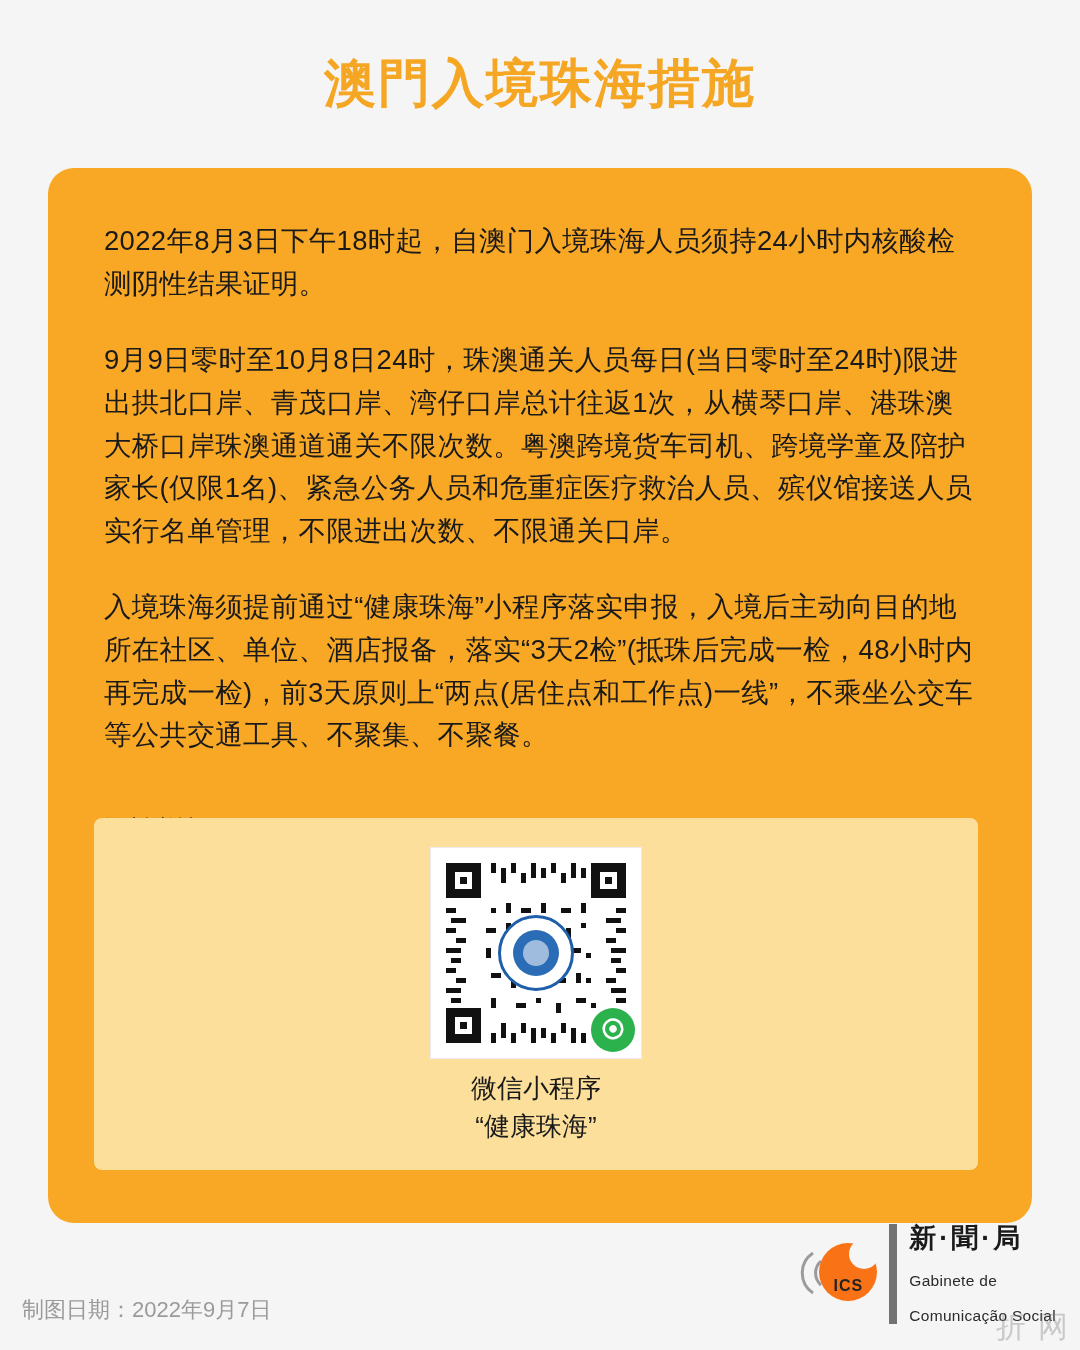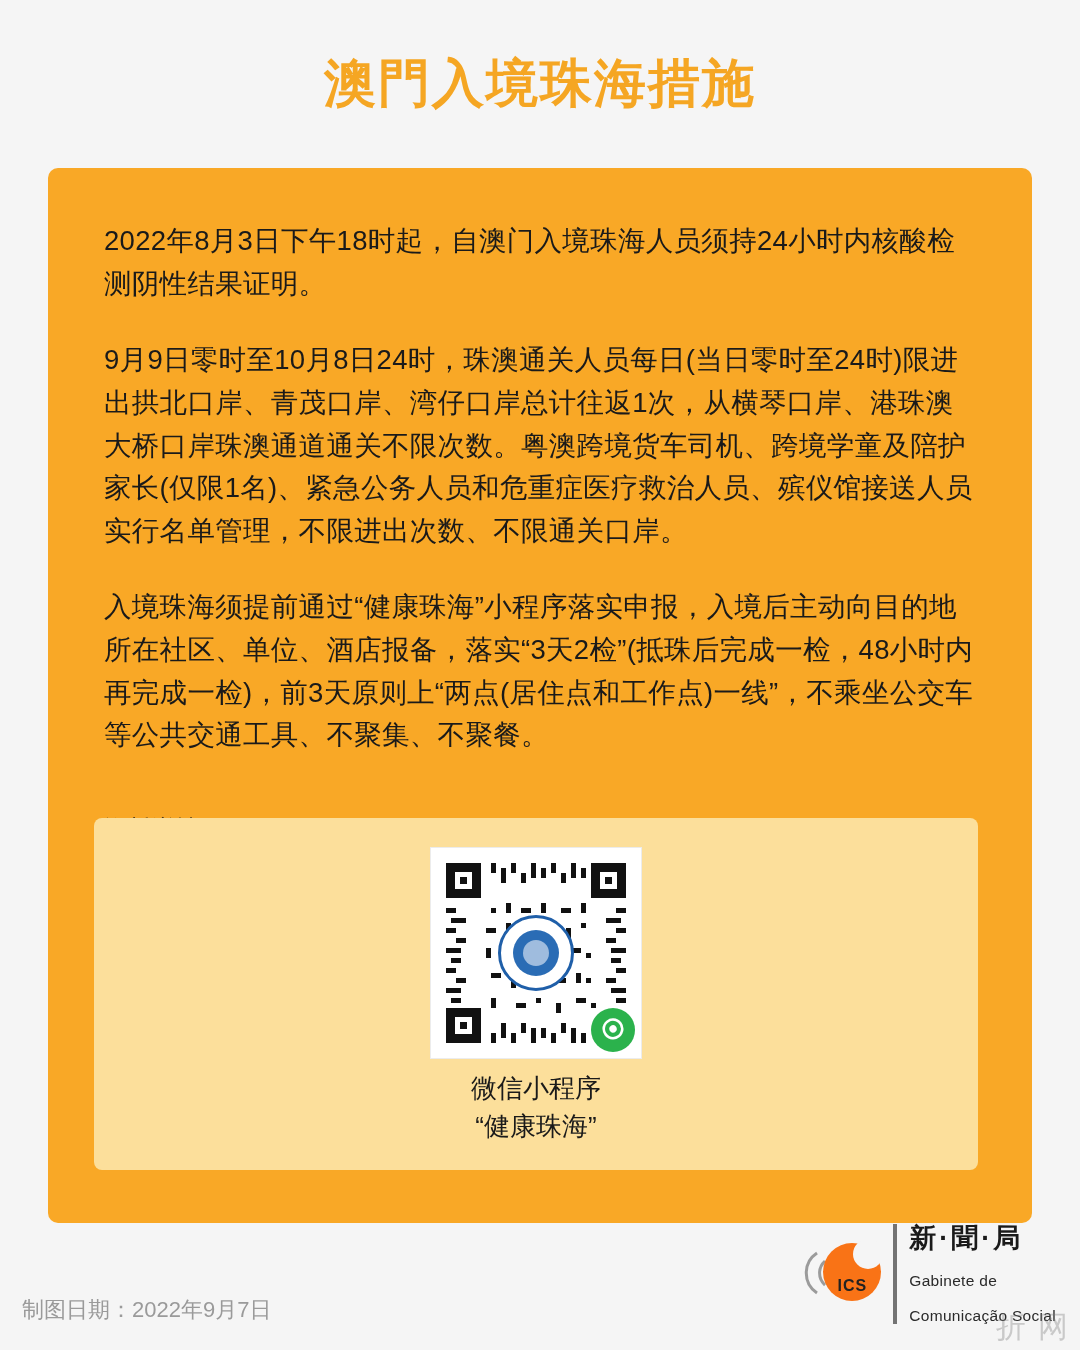--- a/index.html
+++ b/index.html
@@ -35,21 +35,21 @@
     line-height: 1.2;
   }
 
   .card {
     position: absolute;
     left: 48px;
     top: 168px;
     width: 984px;
     height: 1055px;
     background: #f9a826;
-    border-radius: 10px;
+    border-radius: 26px;
     box-sizing: border-box;
     padding: 52px 56px 0 56px;
   }
 
   .para {
     color: #1a1a1a;
     font-size: 27.5px;
     line-height: 1.55;
     letter-spacing: 0.3px;
     margin: 0 0 34px 0;
@@ -199,21 +199,21 @@
   .logo-mark .disc .ics {
     position: absolute;
     left: 0; right: 0; bottom: 6px;
     text-align: center;
     font-size: 16px;
     font-weight: bold;
     color: #222;
     letter-spacing: 1px;
   }
   .logo-text {
-    border-left: 4px solid #737373;
+    border-left: 8px solid #737373;
     padding-left: 12px;
     line-height: 1.1;
   }
   .logo-text .cn {
     font-size: 27px;
     font-weight: bold;
     color: #1a1a1a;
     letter-spacing: 3px;
   }
   .logo-text .pt {

